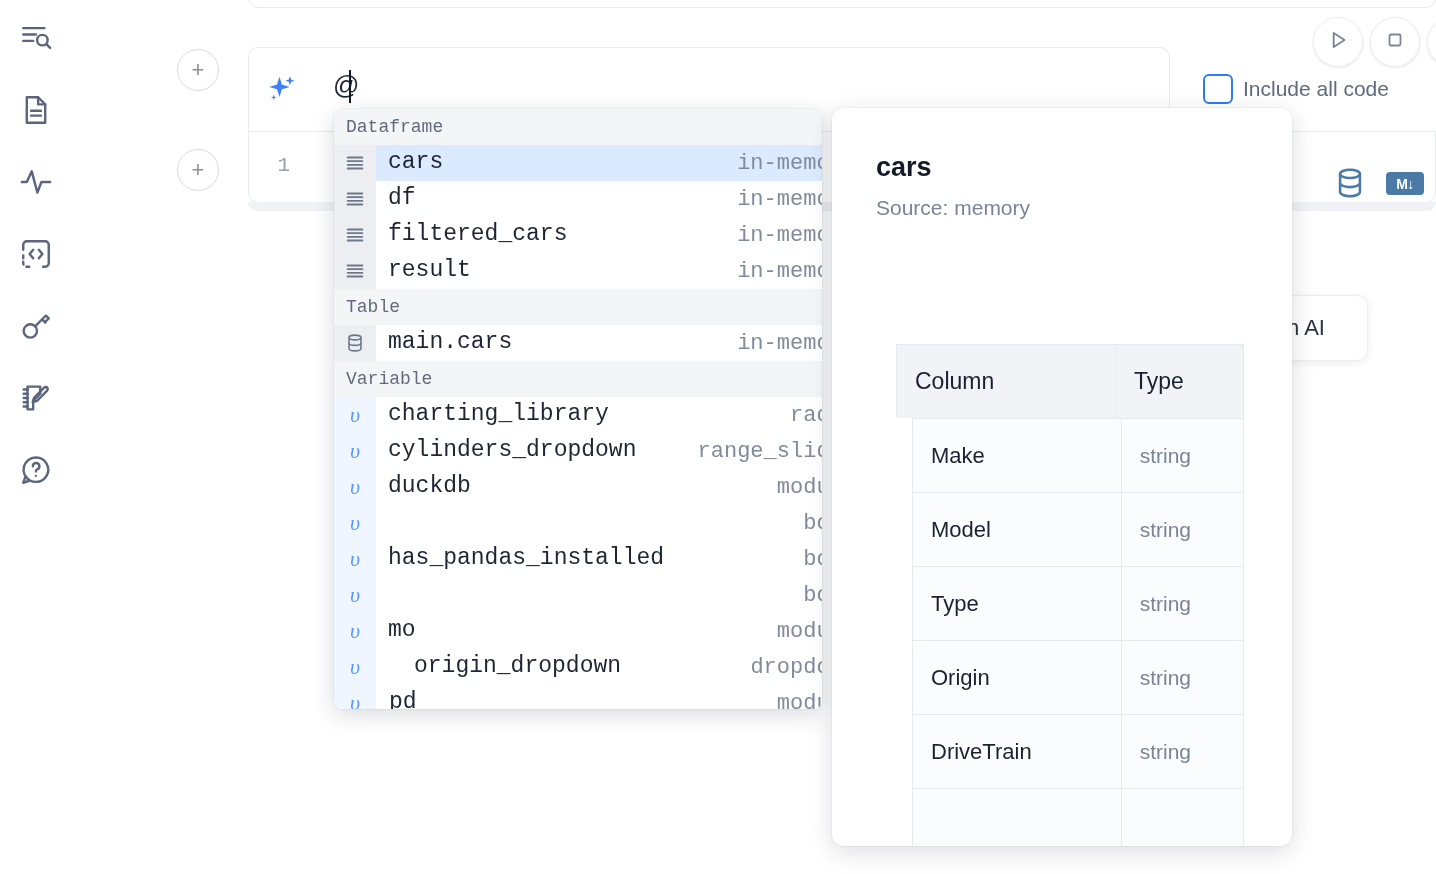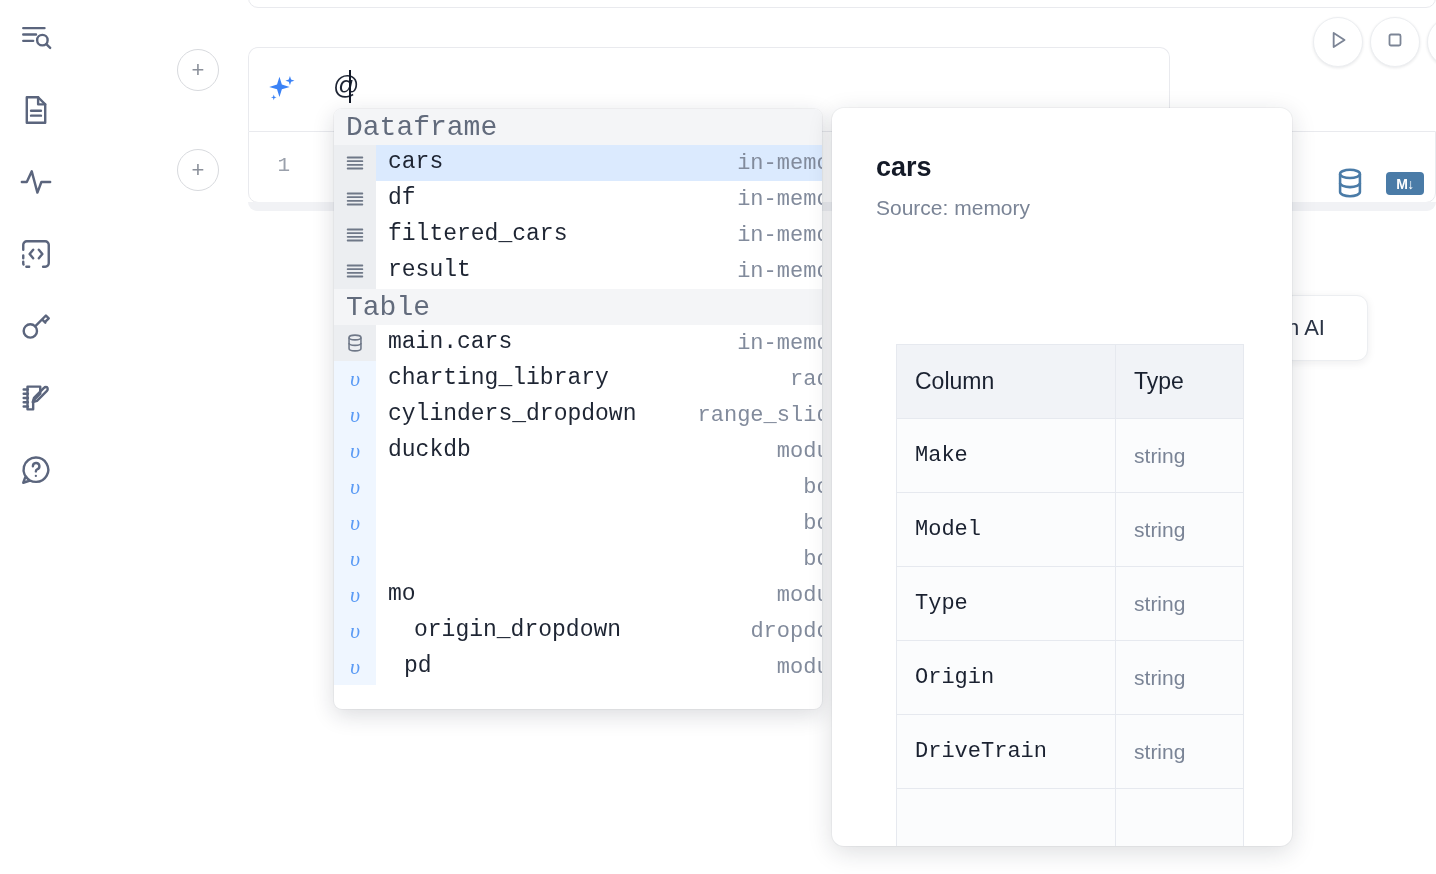--- a/index.html
+++ b/index.html
@@ -105,21 +105,21 @@
   .ac {
     position:absolute; left:334px; top:109px; width:488px; height:600px;
     background:#ffffff; border-radius:8px;
     box-shadow:0 6px 22px rgba(24,31,48,0.16), 0 0 0 1px rgba(24,31,48,0.04);
     overflow:hidden;
     font-family:"Liberation Mono", monospace;
   }
   .ac-group {
     height:36px; background:#f4f5f7; color:#626b7c;
     display:flex; align-items:center; padding-left:12px;
-    font-size:28px; font-family:"Liberation Mono", monospace;
+    font-size:18px; font-family:"Liberation Mono", monospace;
   }
   .ac-row {
     position:relative; height:36px; display:flex; align-items:center;
     background:#ffffff;
   }
   .ac-row.sel { background:#dbeafe; }
   .ac-gutter {
     width:42px; height:36px; display:flex; align-items:center; justify-content:center;
     color:#6f7888; flex:0 0 42px;
   }
@@ -154,21 +154,21 @@
     background:#f1f3f7; border-radius:8px; display:flex; align-items:center;
     padding-left:18px; font-size:21px; color:#1f2737;
   }
   .dp-table { position:absolute; left:44px; top:236px; width:368px; }
   .dp-tr { display:flex;padding-left:20px; }
   .dp-th, .dp-td {
     border:1px solid #e6e9ef; border-right:none; border-bottom:none;
     height:74px; display:flex; align-items:center; padding-left:18px;
   }
   .dp-th { background:#f1f3f7; font-size:23px; color:#1a2130; }
-  .dp-td.name { font-family:Liberation Mono, monospace; font-size:22px; color:#1a2130; background:#fbfcfd; }
+  .dp-td.name { font-family:Liberation Sans, sans-serif; font-size:22px; color:#1a2130; background:#fbfcfd;margin-left:16px; }
   .dp-td.type { font-size:21px; color:#7a8496; background:#fbfcfd; }
   .dp-c1 { width:232px; }
   .dp-c2 { width:136px; border-right:1px solid #e6e9ef; }
   .dp-tr:last-child .dp-td { border-bottom:1px solid #e6e9ef; }
 </style>
 </head>
 <body>
 
 <div id="root">
 
@@ -282,20 +282,24 @@
     <span>
       <svg width="24" height="24" viewBox="0 0 24 24" fill="none" stroke="currentColor" stroke-width="1.8">
         <rect x="6.5" y="6.5" width="11" height="11" rx="1.5"></rect>
       </svg>
     </span>
   </div>
   <div class="round-btn rb3">
     <span></span>
   </div>
 
+  <div class="include-row">
+    <span class="chk"></span>
+    <span class="include-label">Include all code</span>
+  </div>
 
   <div class="ai-float">
     <span>h AI</span>
   </div>
 
   <div class="ac" id="ac">
       <div class="ac-group">Dataframe</div>
       <div class="ac-row sel">
         <div class="ac-gutter df">
           <svg width="22" height="22" viewBox="0 0 24 24" fill="none" stroke="currentColor" stroke-width="2" stroke-linecap="round">
@@ -347,20 +351,21 @@
             <ellipse cx="12" cy="6" rx="6.5" ry="2.6"></ellipse>
             <path d="M5.5 6v12c0 1.45 2.9 2.6 6.5 2.6s6.5-1.15 6.5-2.6V6"></path>
             <path d="M5.5 12c0 1.45 2.9 2.6 6.5 2.6s6.5-1.15 6.5-2.6"></path>
           </svg>
         </div>
         <div class="ac-rowwrap" style="flex: 1 1 0%; height: 36px; position: relative;">
           <div class="ac-name" style="position: absolute; left: 0px; top: 4px;">main.cars</div>
           <div class="ac-meta" style="right: -34px;">in-memory</div>
         </div>
       </div>
+      <div class="ac-group">Variable</div>
       <div class="ac-row">
         <div class="ac-gutter var">υ</div>
         <div class="ac-rowwrap" style="flex: 1 1 0%; height: 36px; position: relative;">
           <div class="ac-name" style="position: absolute; left: 0px; top: 4px;">charting_library</div>
           <div class="ac-meta" style="right: -34px;">radio</div>
         </div>
       </div>
       <div class="ac-row">
         <div class="ac-gutter var">υ</div>
         <div class="ac-rowwrap" style="flex: 1 1 0%; height: 36px; position: relative;">
@@ -377,20 +382,21 @@
       </div>
       <div class="ac-row">
         <div class="ac-gutter var">υ</div>
         <div class="ac-rowwrap" style="flex: 1 1 0%; height: 36px; position: relative;">
           <div class="ac-meta" style="right: -34px;">bool</div>
         </div>
       </div>
       <div class="ac-row">
         <div class="ac-gutter var">υ</div>
         <div class="ac-rowwrap" style="flex: 1 1 0%; height: 36px; position: relative;">
+          <div class="ac-name" style="position: absolute; left: 0px; top: 4px;">has_pandas_installed</div>
           <div class="ac-meta" style="right: -34px;">bool</div>
         </div>
       </div>
       <div class="ac-row">
         <div class="ac-gutter var">υ</div>
         <div class="ac-rowwrap" style="flex: 1 1 0%; height: 36px; position: relative;">
           <div class="ac-meta" style="right: -34px;">bool</div>
         </div>
       </div>
       <div class="ac-row">
@@ -403,21 +409,21 @@
       <div class="ac-row">
         <div class="ac-gutter var">υ</div>
         <div class="ac-rowwrap" style="flex: 1 1 0%; height: 36px; position: relative; margin-left: 26px;">
           <div class="ac-name" style="position: absolute; left: 0px; top: 4px;">origin_dropdown</div>
           <div class="ac-meta" style="right: -34px;">dropdown</div>
         </div>
       </div>
       <div class="ac-row">
         <div class="ac-gutter var">υ</div>
         <div class="ac-rowwrap" style="flex: 1 1 0%; height: 36px; position: relative;">
-          <div class="ac-name" style="position: absolute; left: 16px; top: 4px;">pd</div>
+          <div class="ac-name" style="position: absolute; left: 1px; top: 4px;">pd</div>
           <div class="ac-meta" style="right: -34px;">module</div>
         </div>
       </div>
     </div>
 
   <div class="dp">
     <div class="dp-title">cars</div>
     <div class="dp-source">Source: memory</div>
     <div class="dp-table" id="dp-table">
         <div class="dp-tr">

